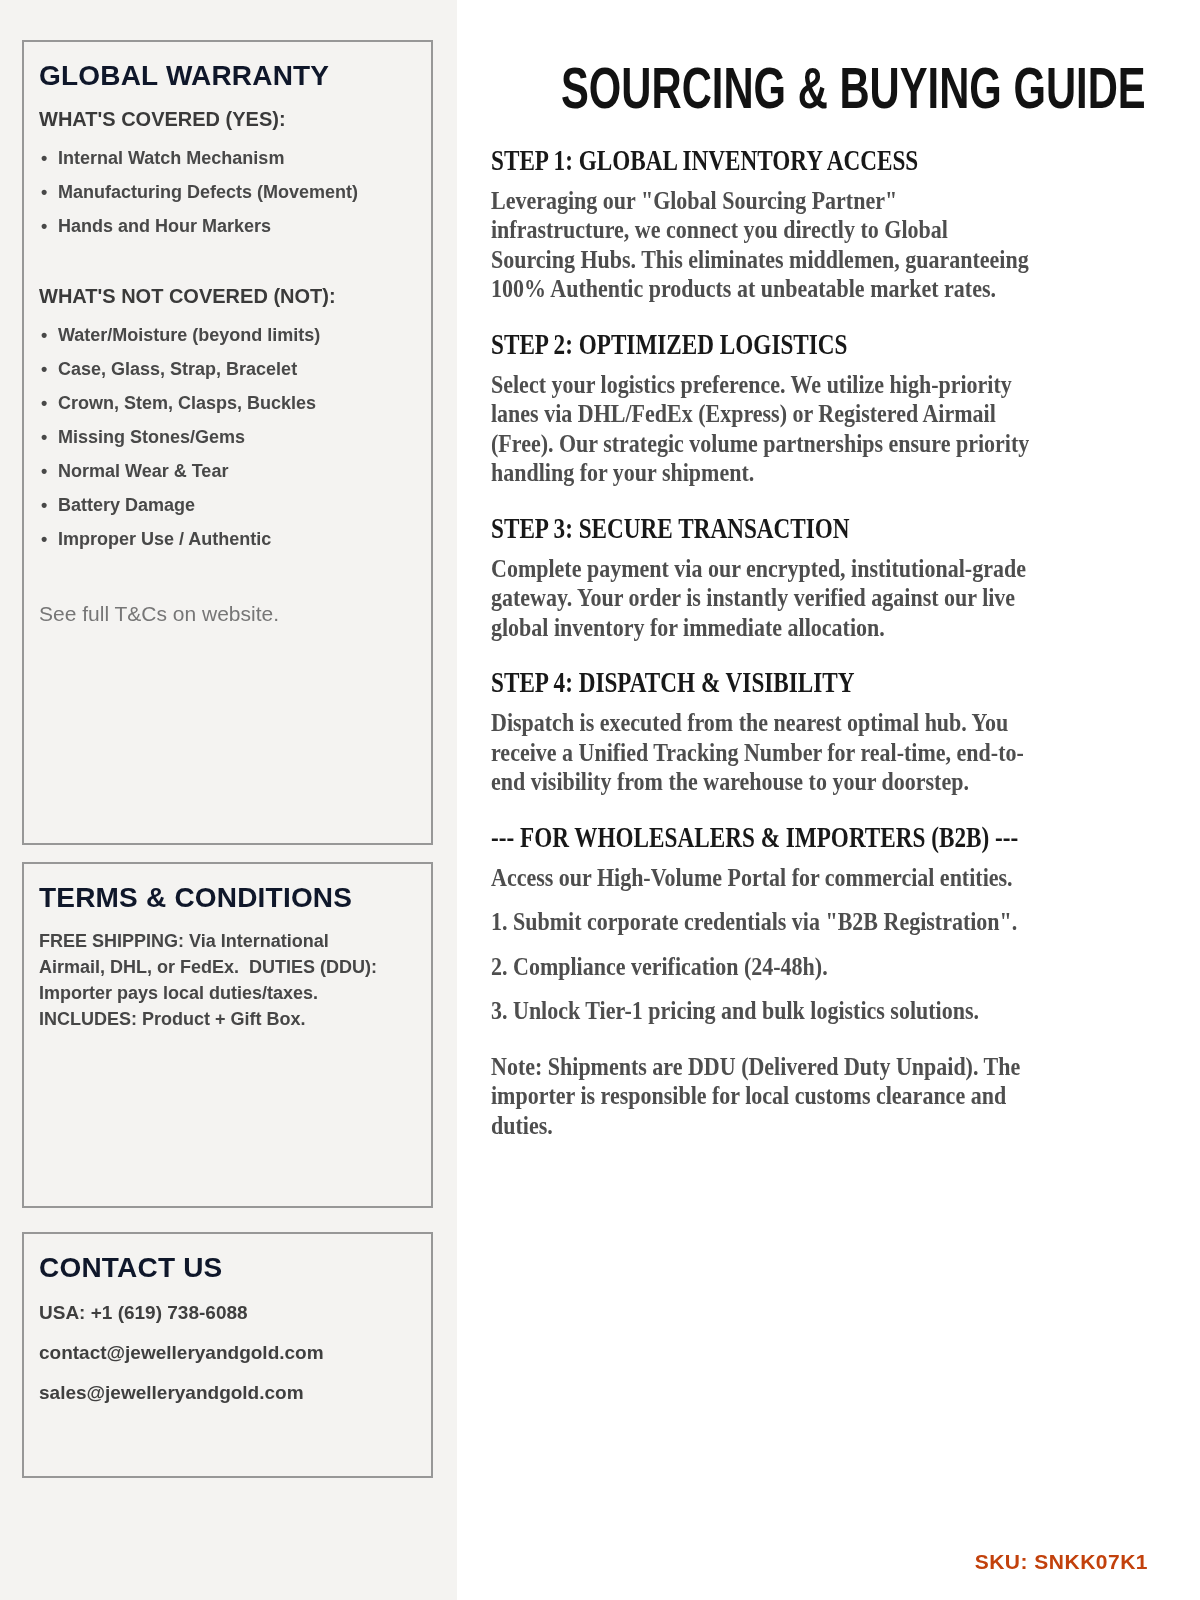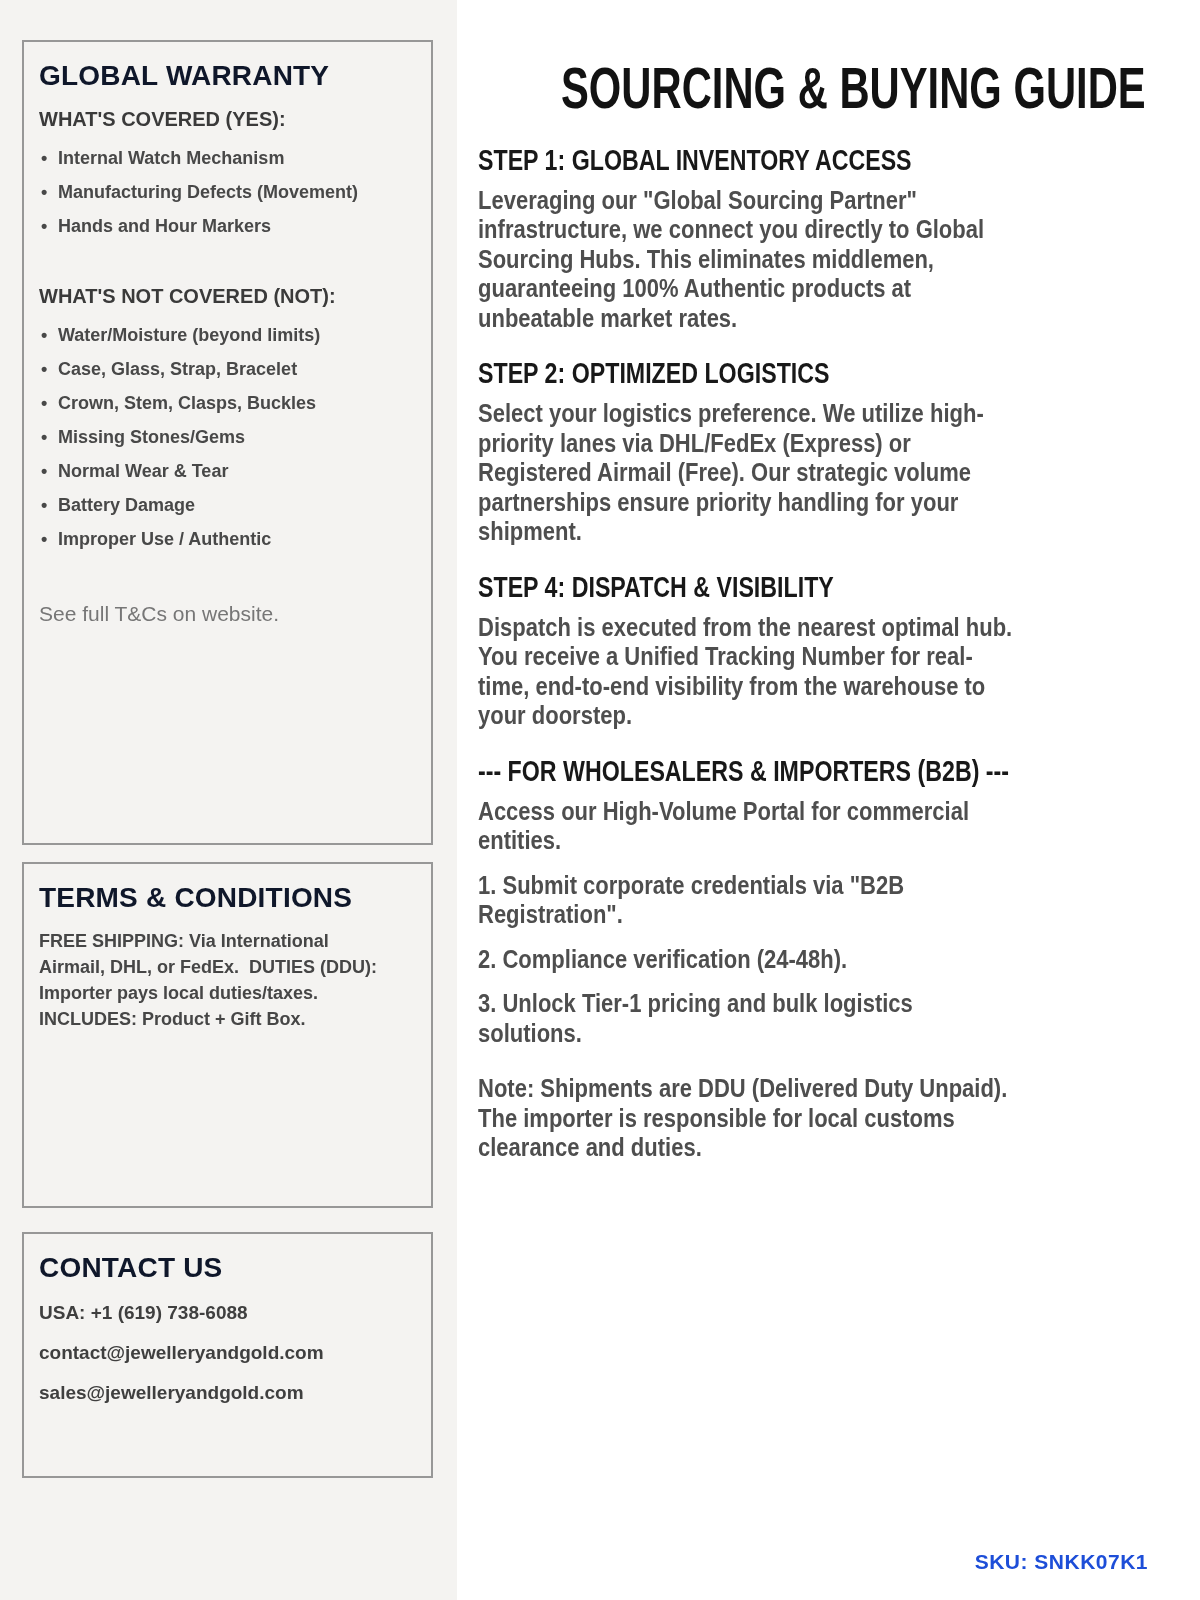--- a/index.html
+++ b/index.html
@@ -46,35 +46,35 @@
     margin:18px 0 0;font-size:19px;font-weight:bold;color:#3f3f3f;
   }
   
   .main{
     position:absolute;left:457px;top:0;width:743px;height:1600px;background:#fff;
   }
   .main-title{
     margin:56px 0 0;text-align:center;font-size:58px;line-height:1.1;
     font-weight:bold;color:#121212;transform:scaleX(.72);white-space:nowrap;
   }
-  .content{padding:0 0 0 21px;}
+  .content{padding:0 0 0 34px;font-family:Liberation Serif, serif;}
   .section{margin-top:24px;}
   .section h3{
     margin:0;font-size:29px;font-weight:bold;color:#181818;
     transform:scaleX(.80);transform-origin:left center;white-space:nowrap;
   }
   .section p, .para{
     margin:9px 0 0;font-size:25px;line-height:29.5px;font-weight:bold;
     color:#4e4e4e;width:615px;transform:scaleX(.88);transform-origin:left top;
   }
   .b2b-steps .para{margin-top:15px;}
   .note.para{margin-top:26px;}
   .sku{
     position:absolute;right:52px;top:1550px;font-size:21px;font-weight:bold;
-    color:#1d4ed8;letter-spacing:.5px;
+    color:#c2410c;letter-spacing:.5px;
   }
 </style>
 </head>
 <body>
 
 <aside class="sidebar">
 
   <section class="side-box box-warranty">
     <h2 class="side-title">GLOBAL WARRANTY</h2>
     <h4 class="side-subhead">WHAT'S COVERED (YES):</h4>
@@ -134,20 +134,24 @@
         <section class="section">
           <h3>STEP 1: GLOBAL INVENTORY ACCESS</h3>
           <p>Leveraging our "Global Sourcing Partner" infrastructure, we connect you directly to Global Sourcing Hubs. This eliminates middlemen, guaranteeing 100% Authentic products at unbeatable market rates.</p>
         </section>
 
         <section class="section">
           <h3>STEP 2: OPTIMIZED LOGISTICS</h3>
           <p>Select your logistics preference. We utilize high-priority lanes via DHL/FedEx (Express) or Registered Airmail (Free). Our strategic volume partnerships ensure priority handling for your shipment.</p>
         </section>
 
+        <section class="section">
+          <h3>STEP 3: SECURE TRANSACTION</h3>
+          <p>Complete payment via our encrypted, institutional-grade gateway. Your order is instantly verified against our live global inventory for immediate allocation.</p>
+        </section>
 
         <section class="section">
           <h3>STEP 4: DISPATCH &amp; VISIBILITY</h3>
           <p>Dispatch is executed from the nearest optimal hub. You receive a Unified Tracking Number for real-time, end-to-end visibility from the warehouse to your doorstep.</p>
         </section>
       </div>
 
     <section class="section">
       <h3>--- FOR WHOLESALERS &amp; IMPORTERS (B2B) ---</h3>
       <p class="para">Access our High-Volume Portal for commercial entities.</p>

